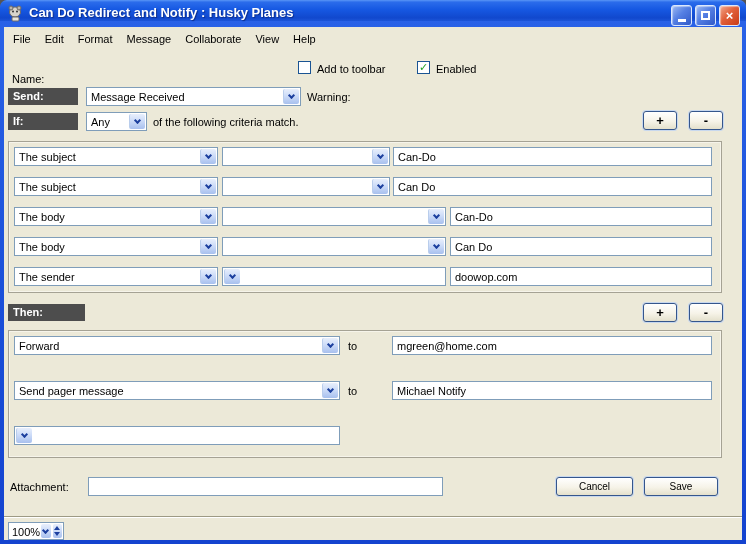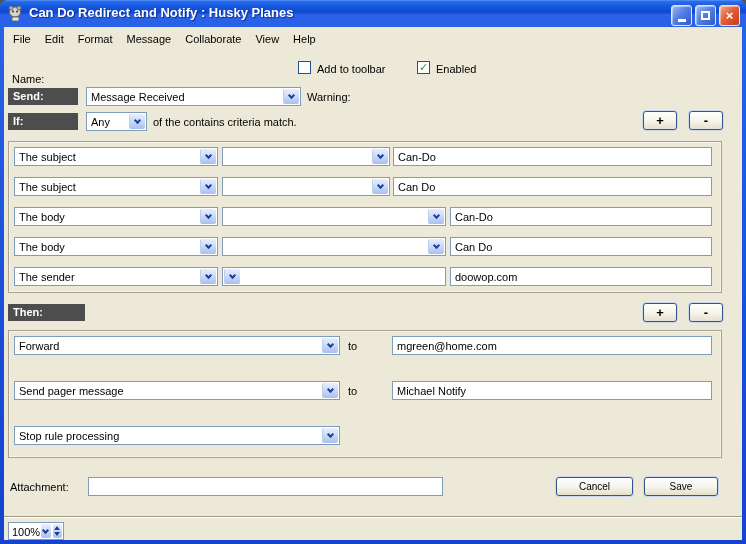--- a/index.html
+++ b/index.html
@@ -4,21 +4,21 @@
 <style>
   html,body { margin:0; padding:0; background:#555; }
   * { box-sizing:border-box; }
   .window {
     position:relative; width:746px; height:544px; overflow:hidden;
     font-family:"Liberation Sans","DejaVu Sans",sans-serif; font-size:11px; color:#000;
     background: linear-gradient(180deg,#2a63e8 0%, #1a4ed8 60%, #1443cf 100%);
     border-radius:7px 7px 0 0;
   }
   .titlebar {
-    position:absolute; left:0; top:0; width:746px; height:14px;
+    position:absolute; left:0; top:0; width:746px; height:21px;
     background: linear-gradient(180deg,#5a96f6 0%, #2b6ceb 10%, #1658e2 45%, #1148cd 85%, #1c55d8 100%);
     border-radius:7px 7px 0 0;
     padding-left:20px;
   }
   .app-icon { position:absolute; left:7px; top:5px; width:17px; height:17px; }
   .title-text {
     position:absolute; left:29px; top:5px; color:#fff; font-weight:bold; font-size:13px;
     text-shadow:1px 1px 1px #0c2d8c; white-space:nowrap;
   }
   .tb-btn {
@@ -141,21 +141,21 @@
   </div>
   <span class="lbl" style="left:307px;top:91px;">Warning:</span>
 
   <div class="seclabel" style="left:8px;top:113px;width:70px;">If:</div>
   <div class="combo" style="left:86px;top:112px;width:61px;">
     <span class="cv">Any</span>
     <span class="cbtn">
         <i class="chev"></i>
       </span>
   </div>
-  <span class="lbl" style="left:153px;top:116px;">of the contains criteria match.</span>
+  <span class="lbl" style="left:153px;top:116px;">of the following criteria match.</span>
   <div class="xpbtn bigsym" style="left:643px;top:111px;width:34px;">+</div>
   <div class="xpbtn bigsym" style="left:689px;top:111px;width:34px;">-</div>
 
   <div class="groupbox" style="left:8px;top:141px;width:714px;height:152px;"></div>
 
   <div class="combo" style="left:14px;top:147px;width:204px;">
     <span class="cv">The subject</span>
     <span class="cbtn">
         <i class="chev"></i>
       </span>
@@ -241,21 +241,20 @@
   <div class="combo" style="left:14px;top:381px;width:326px;">
     <span class="cv">Send pager message</span>
     <span class="cbtn">
         <i class="chev"></i>
       </span>
   </div>
   <span class="lbl" style="left:348px;top:385px;">to</span>
   <div class="tfield" style="left:392px;top:381px;width:320px;">Michael Notify</div>
 
   <div class="combo" style="left:14px;top:426px;width:326px;">
-    <span class="cv">Stop rule processing</span>
     <span class="cbtn">
         <i class="chev"></i>
       </span>
   </div>
 
   <span class="lbl" style="left:10px;top:481px;">Attachment:</span>
   <div class="tfield" style="left:88px;top:477px;width:355px;"></div>
   <div class="xpbtn" style="left:556px;top:477px;width:77px;">Cancel</div>
   <div class="xpbtn" style="left:644px;top:477px;width:74px;">Save</div>
 

